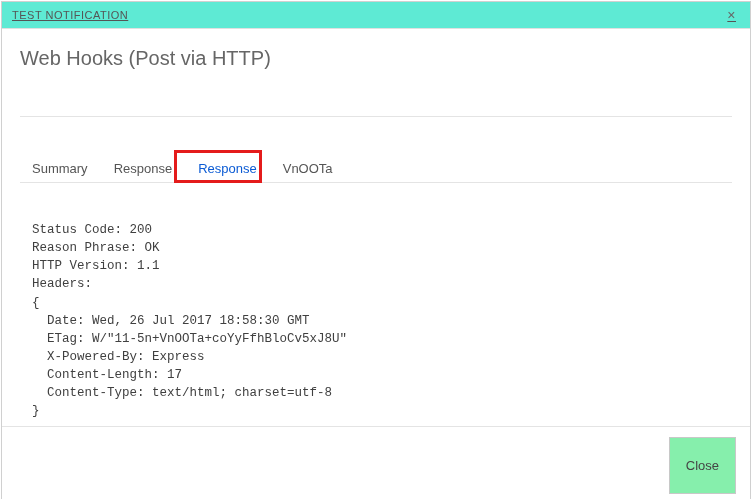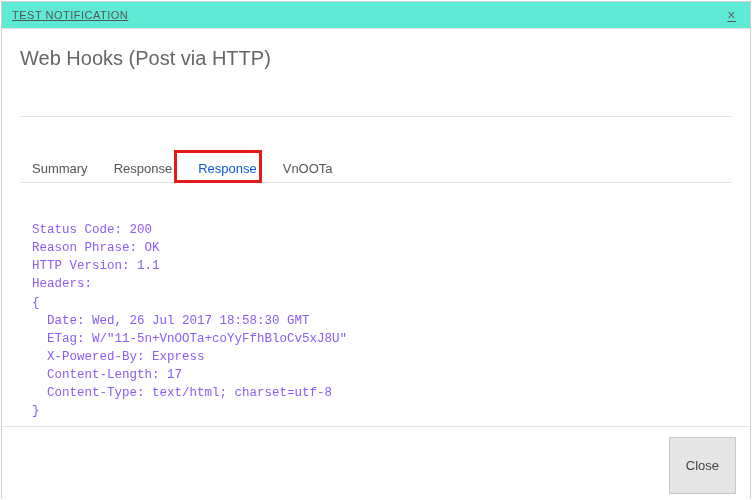--- a/index.html
+++ b/index.html
@@ -81,36 +81,36 @@
   .tabwrap {
     position: relative;
   }
   .body-area {
     flex: 1;
     overflow: auto;
   }
   pre.response {
     font-family: "Consolas", "Courier New", monospace;
     font-size: 12.5px;
-    color: #8b5cf6;
+    color: #404040;
     margin: 0;
     padding: 6px 12px 6px 12px;
     white-space: pre;
     line-height: 1.45;
   }
   .footer {
     border-top: 1px solid #e4e4e4;
     padding: 10px 14px;
     display: flex;
     justify-content: flex-end;
     background: #fff;
   }
   .btn {
     border: 1px solid #c8c8c8;
-    background: #e5e5e5;
+    background: #86efac;
     font-size: 13px;
     color: #444;
     padding: 20px 16px;
     cursor: pointer;
   }
 </style>
 </head>
 <body>
 
 <div class="dialog">

